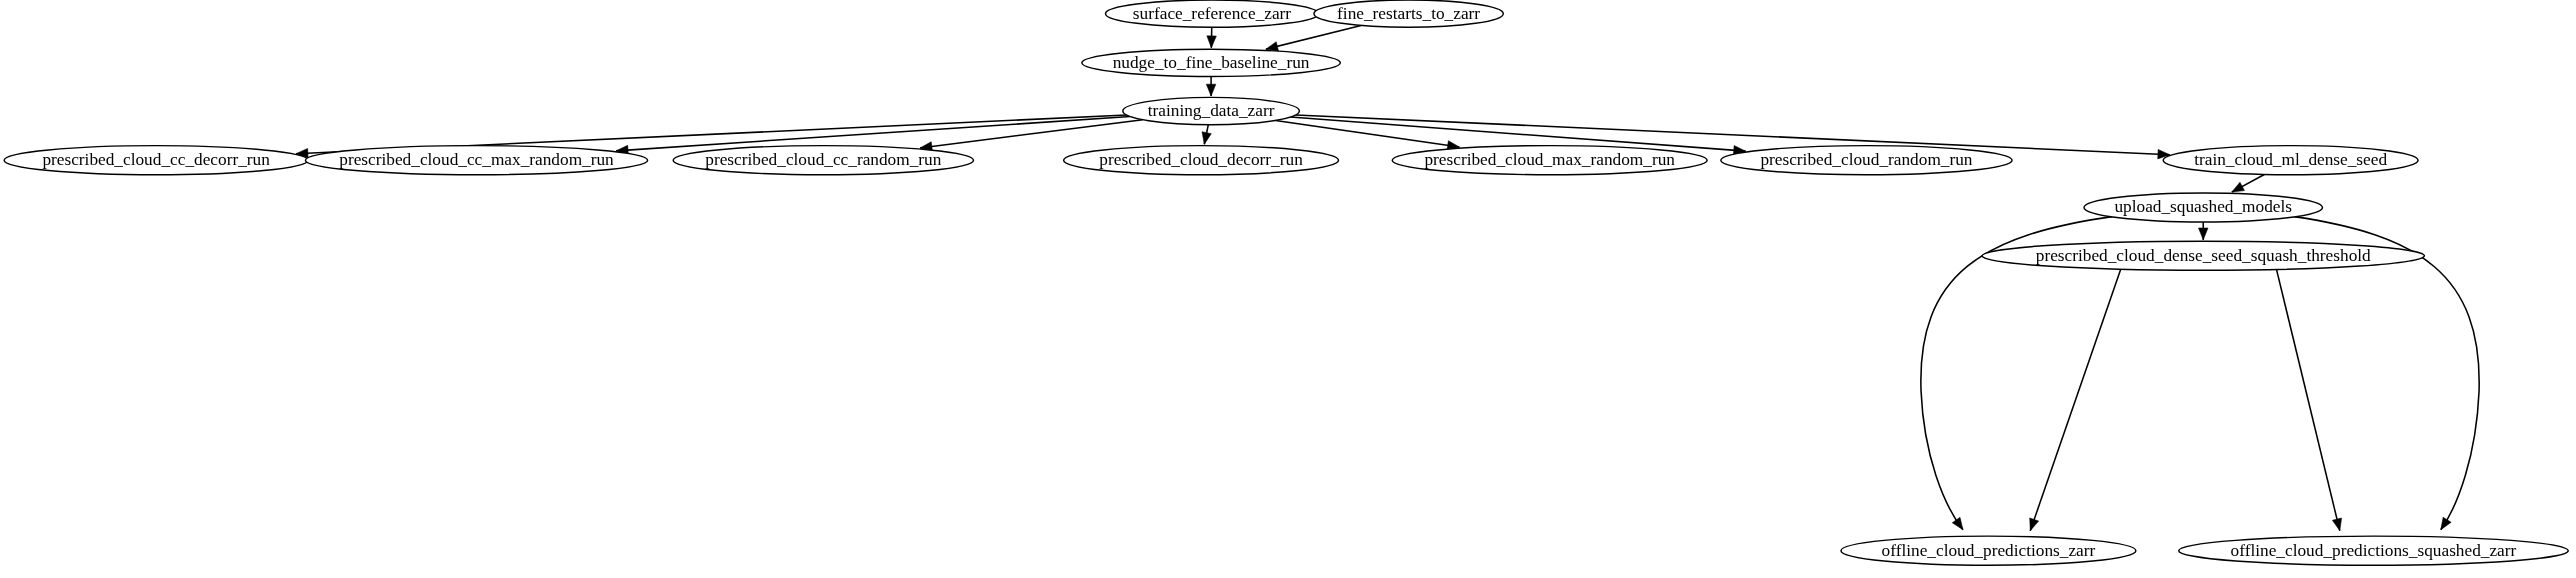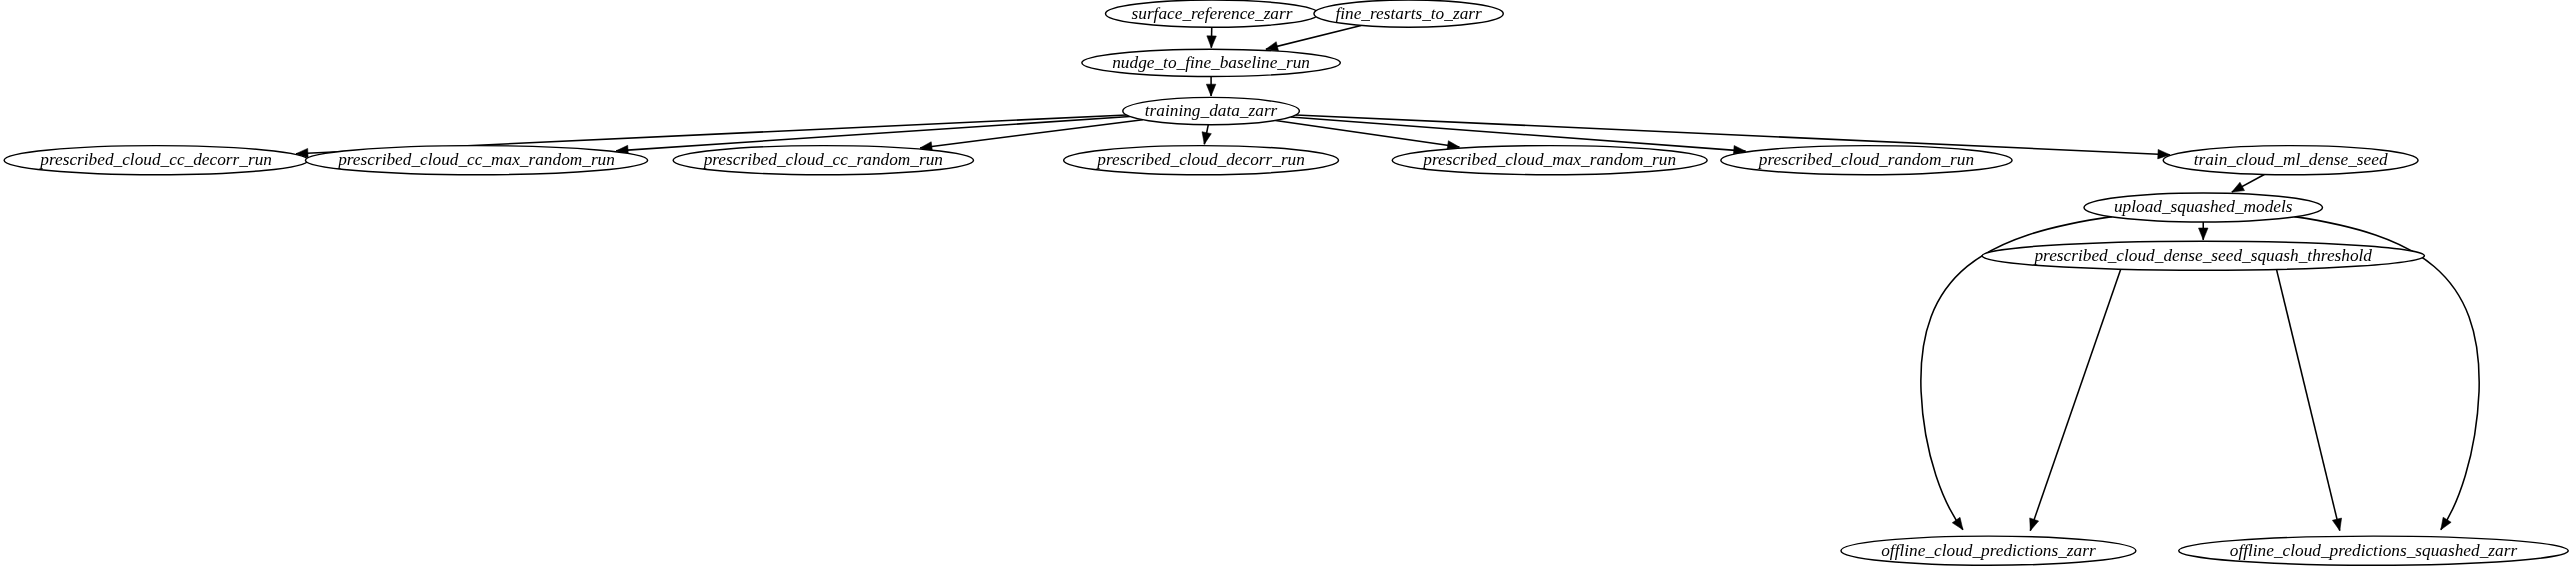--- a/index.html
+++ b/index.html
@@ -7,21 +7,20 @@
     padding: 0;
     background: #ffffff;
   }
   #graph-root {
     position: relative;
     width: 2576px;
     height: 578px;
     background: #ffffff;
     font-family: "Liberation Serif", "DejaVu Serif", serif;
     overflow: hidden;
-    font-style: italic;
   }
   #graph-svg {
     position: absolute;
     left: 0;
     top: 0;
     width: 2576px;
     height: 578px;
   }
   .node-ellipse {
     fill: #ffffff;

